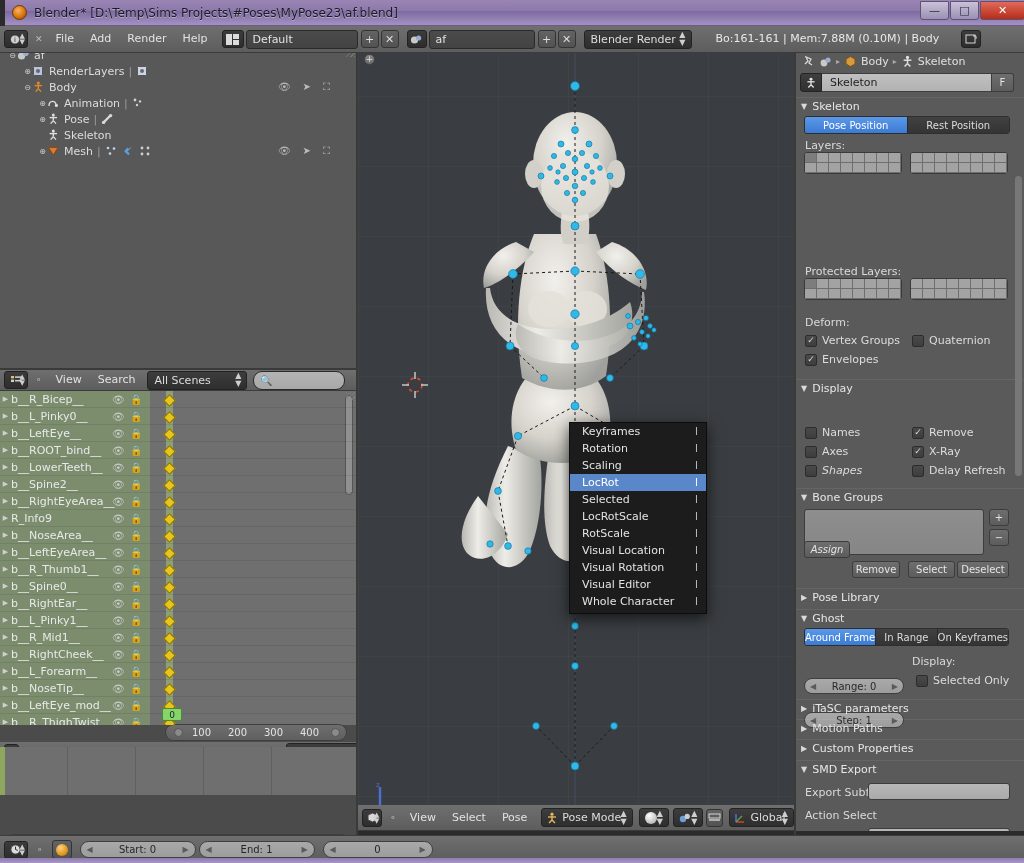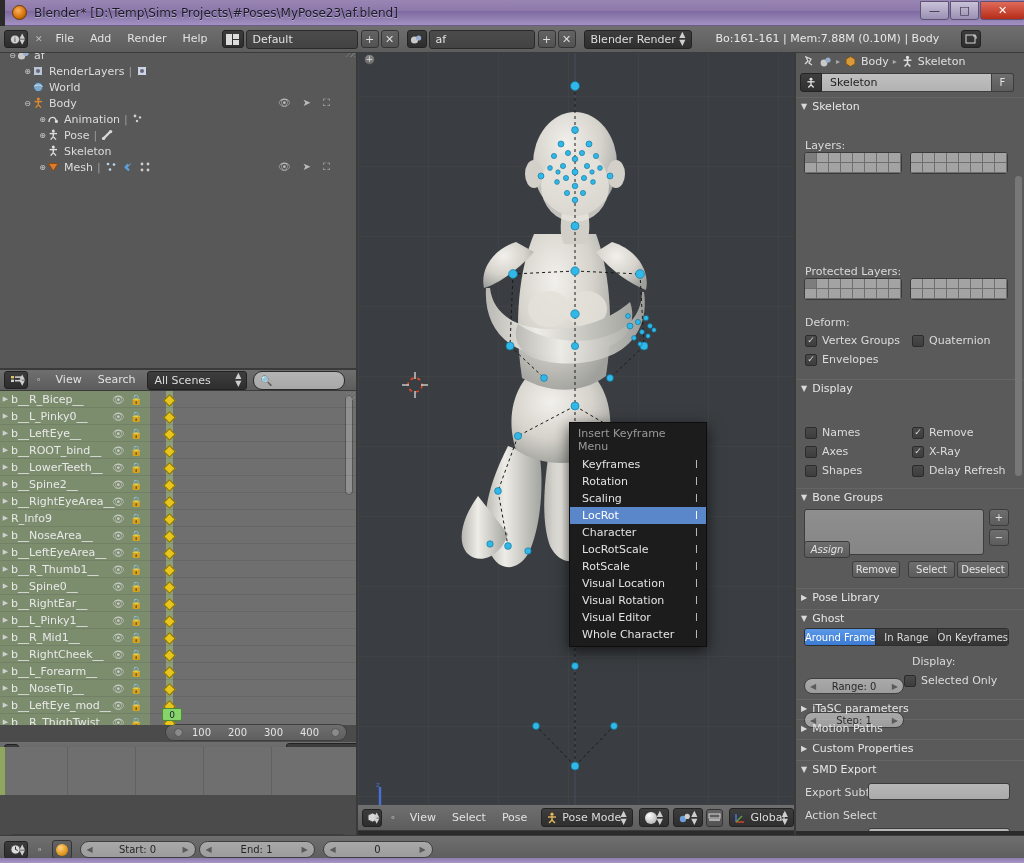--- a/index.html
+++ b/index.html
@@ -321,28 +321,20 @@
           <span class="oicon"><svg width="13" height="12" viewBox="0 0 13 12">
               <rect x="1.5" y="1.5" width="9" height="9" rx="1" fill="#b9c4d6" stroke="#555"></rect>
               <circle cx="6" cy="6" r="2" fill="#667"></circle>
             </svg></span>
           <span>RenderLayers</span>
           <span style="color:#9a9a9a;margin:0 4px;">|</span>
           <span class="oicon"><svg width="13" height="12" viewBox="0 0 13 12">
               <rect x="1.5" y="1.5" width="9" height="9" rx="1" fill="#cdd6e4" stroke="#555"></rect>
               <circle cx="6" cy="6" r="2" fill="#667"></circle>
             </svg></span>
-        </div>
-        <div class="otrow" style="padding-left: 23px;">
-          <span class="expander"></span>
-          <span class="oicon"><svg width="13" height="12" viewBox="0 0 13 12">
-              <circle cx="6.3" cy="6" r="4.6" fill="#7fa8c9" stroke="#3f5e75"></circle>
-              <path d="M2 5.5 C4 3.5, 8.5 3.5, 10.6 5.6" stroke="#cfe4f2" fill="none"></path>
-            </svg></span>
-          <span>World</span>
         </div>
         <div class="otrow" style="padding-left: 23px;">
           <span class="expander">⊖</span>
           <span class="oicon"><svg width="13" height="12" viewBox="0 0 13 12">
               <circle cx="6.3" cy="2" r="1.5" fill="#e08a2e"></circle>
               <line x1="6.3" y1="3.4" x2="6.3" y2="7.6" stroke="#e08a2e" stroke-width="1.4"></line>
               <line x1="2.6" y1="4.6" x2="10" y2="4.6" stroke="#e08a2e" stroke-width="1.4"></line>
               <line x1="6.3" y1="7.6" x2="3.6" y2="10.6" stroke="#e08a2e" stroke-width="1.4"></line>
               <line x1="6.3" y1="7.6" x2="9" y2="10.6" stroke="#e08a2e" stroke-width="1.4"></line>
             </svg></span>
@@ -871,40 +863,39 @@
         <line x1="2" y1="10" x2="8" y2="4" stroke="#5aa14a" stroke-width="1.4"></line>
       </svg>
       <span>Global</span>
       <span class="arrows">▲<br>▼</span>
     </div>
   </div>
   <div class="corner" style="right:1px;top:2px;"></div>
 </div>
 
 <div id="keymenu" class="abs">
-  <div class="mtitle">Insert Keyframe Menu</div>
   <div id="keymenu-items">
       <div class="mitem">
         <span>Keyframes</span>
         <span class="shortcut">I</span>
       </div>
       <div class="mitem">
         <span>Rotation</span>
         <span class="shortcut">I</span>
       </div>
       <div class="mitem">
         <span>Scaling</span>
         <span class="shortcut">I</span>
       </div>
       <div class="mitem sel">
         <span>LocRot</span>
         <span class="shortcut">I</span>
       </div>
       <div class="mitem">
-        <span>Character</span>
+        <span>Selected</span>
         <span class="shortcut">I</span>
       </div>
       <div class="mitem">
         <span>LocRotScale</span>
         <span class="shortcut">I</span>
       </div>
       <div class="mitem">
         <span>RotScale</span>
         <span class="shortcut">I</span>
       </div>
@@ -1037,20 +1028,24 @@
         </svg>
     </div>
     <div style="flex:1;height:19px;background:linear-gradient(to bottom,#c0c0c0,#b2b2b2);border:1px solid #3d3d3d;border-left:none;display:flex;align-items:center;padding-left:8px;color:#1f1f1f;font-size:11px;">Skeleton</div>
     <div style="width:22px;height:19px;background:linear-gradient(to bottom,#6e6e6e,#5c5c5c);border:1px solid #3d3d3d;border-left:none;border-radius:0 3px 3px 0;display:flex;align-items:center;justify-content:center;color:#e2e2e2;font-size:10px;">F</div>
   </div>
 
   <div class="panel-head abs" style="left:0;top:71px;width:228px;">
     <span class="tri-d">▼</span>
     <span>Skeleton</span>
   </div>
+  <div class="seg abs" style="left:8px;top:90px;width:206px;">
+    <div class="on">Pose Position</div>
+    <div>Rest Position</div>
+  </div>
   <div class="lbl abs" style="left:9px;top:113px;">Layers:</div>
   <div class="layergrid abs" style="left:8px;top:126px;width:98px;">
     <div class="act"></div>
       <div></div>
       <div></div>
       <div></div>
     <div></div>
       <div></div>
       <div></div>
       <div></div>
@@ -1145,21 +1140,21 @@
     <span>Remove</span>
   </div>
   <div class="cbx abs" style="left:9px;top:419px;">
     <span class="box"></span>
     <span>Axes</span>
   </div>
   <div class="cbx abs" style="left:116px;top:419px;">
     <span class="box">✓</span>
     <span>X-Ray</span>
   </div>
-  <div class="cbx abs" style="left:9px;top:438px;">
+  <div class="cbx abs" style="left:9px;top:438px;font-style:italic;">
     <span class="box"></span>
     <span>Shapes</span>
   </div>
   <div class="cbx abs" style="left:116px;top:438px;">
     <span class="box"></span>
     <span>Delay Refresh</span>
   </div>
 
   <div class="panel-head abs" style="left:0;top:462px;width:228px;">
     <span class="tri-d">▼</span>
@@ -1191,21 +1186,21 @@
     <span class="ar" style="left:5px;">◀</span>
     <span>Range: 0</span>
     <span class="ar" style="right:5px;">▶</span>
   </div>
   <div class="numfield abs" style="left:8px;top:646px;width:100px;">
     <span class="ar" style="left:5px;">◀</span>
     <span>Step: 1</span>
     <span class="ar" style="right:5px;">▶</span>
   </div>
   <div class="lbl abs" style="left:116px;top:629px;">Display:</div>
-  <div class="cbx abs" style="left:108px;top:648px;">
+  <div class="cbx abs" style="left:120px;top:648px;">
     <span class="box"></span>
     <span>Selected Only</span>
   </div>
 
   <div class="panel-head abs" style="left:0;top:673px;width:228px;">
     <span class="tri-d">▶</span>
     <span>iTaSC parameters</span>
   </div>
   <div class="panel-head abs" style="left:0;top:693px;width:228px;">
     <span class="tri-d">▶</span>

